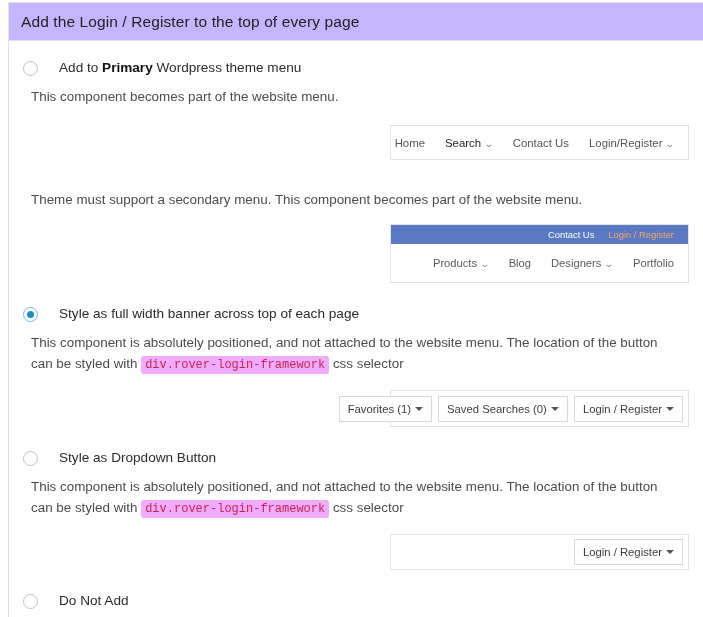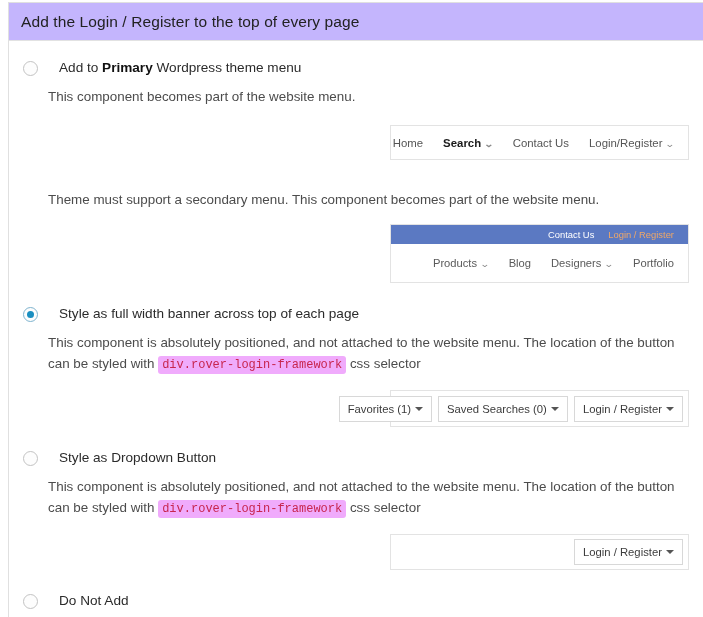--- a/index.html
+++ b/index.html
@@ -81,21 +81,21 @@
   }
 
   .opt-label {
     font-size: 13.6px;
     color: #2b2b2b;
     line-height: 17px;
   }
   .opt-label b { font-weight: bold; color: #111111; }
 
   .opt-desc {
-    margin: 7px 0 0 25px;
+    margin: 7px 0 0 8px;
     font-size: 13.4px;
     color: #4c4c4c;
     line-height: 21px;
     max-width: 640px;
   }
 
   code.sel {
     font-family: "Liberation Mono", "DejaVu Sans Mono", monospace;
     font-size: 12px;
     color: #c7254e;
@@ -125,21 +125,21 @@
     align-items: center;
     justify-content: flex-end;
     gap: 20px;
     padding-right: 14px;
   }
   .nv {
     font-size: 11.4px;
     color: #555555;
     white-space: nowrap;
   }
-  .nv.dark { color: #1b1b1b; font-weight: bold; }
+  .nv.dark { color: #1b1b1b; font-weight: normal; }
   .chev {
     font-size: 9px;
     color: #8a8a8a;
     margin-left: 4px;
     display: inline-block;
     transform: scaleX(1.35);
   }
 
   
   .pv2 {

